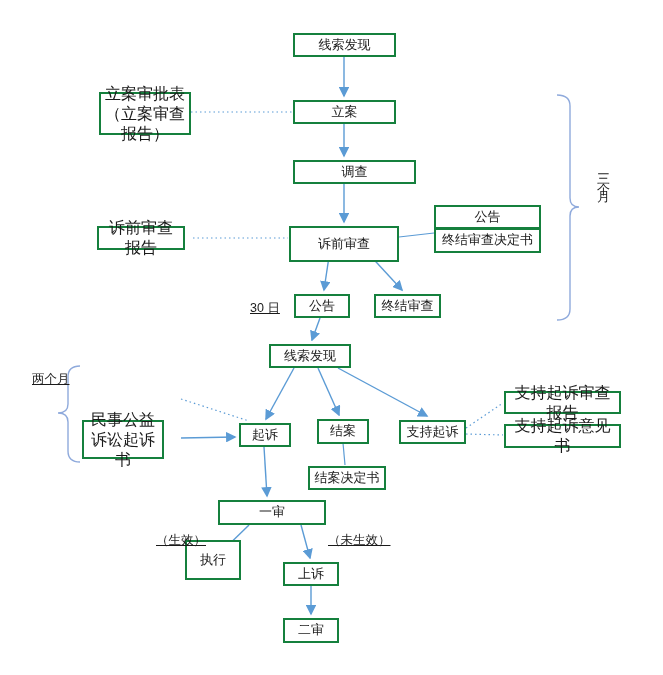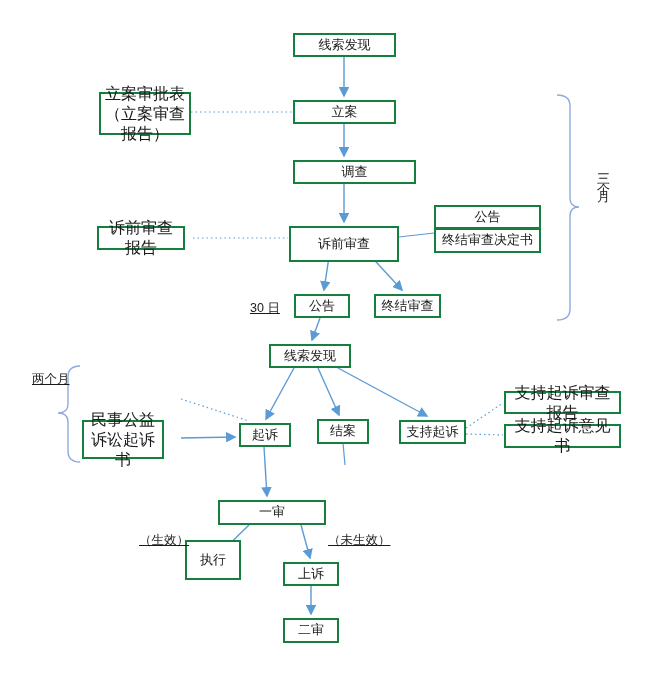--- a/index.html
+++ b/index.html
@@ -102,20 +102,21 @@
   <div class="node" style="left:374px;top:294px;width:67px;height:24px">终结审查</div>
 
   <div class="node" style="left:269px;top:344px;width:82px;height:24px">线索发现</div>
 
   <div class="node" style="left:239px;top:423px;width:52px;height:24px">起诉</div>
 
   <div class="node" style="left:317px;top:419px;width:52px;height:25px">结案</div>
 
   <div class="node" style="left:399px;top:420px;width:67px;height:24px">支持起诉</div>
 
+  <div class="node" style="left:308px;top:466px;width:78px;height:24px">结案决定书</div>
 
   <div class="node" style="left:218px;top:500px;width:108px;height:25px">一审</div>
 
   <div class="node" style="left:185px;top:540px;width:56px;height:40px">执行</div>
 
   <div class="node" style="left:283px;top:562px;width:56px;height:24px">上诉</div>
 
   <div class="node" style="left:283px;top:618px;width:56px;height:25px">二审</div>
 
   <div class="node doc" style="left:99px;top:92px;width:92px;height:43px">立案审批表（立案审查报告）</div>
@@ -124,21 +125,21 @@
 
 
   <div class="node doc" style="left:82px;top:420px;width:82px;height:39px">民事公益诉讼起诉书</div>
 
   <div class="node doc" style="left:504px;top:391px;width:117px;height:23px">支持起诉审查报告</div>
 
   <div class="node doc" style="left:504px;top:424px;width:117px;height:24px">支持起诉意见书</div>
 
   <div class="float-label" style="left:250px;top:300px">30 日</div>
 
-  <div class="float-label" style="left:139px;top:532px">（生效）</div>
+  <div class="float-label" style="left:156px;top:532px">（生效）</div>
 
   <div class="float-label" style="left:328px;top:532px">（未生效）</div>
 
   <div class="float-label" style="left:32px;top:371px">两个月</div>
 
   <div class="vertical-label" style="left:594px;top:163px;height:86px">三个月</div>
 
 </div>
 
 </body></html>

